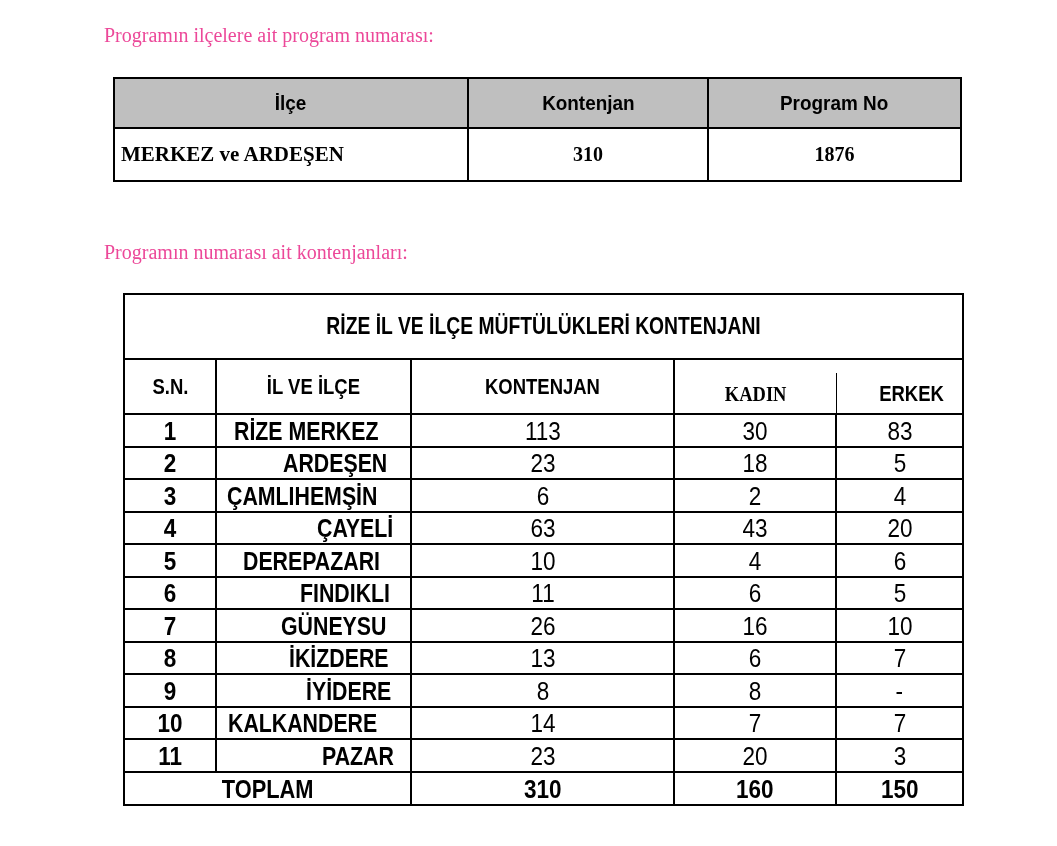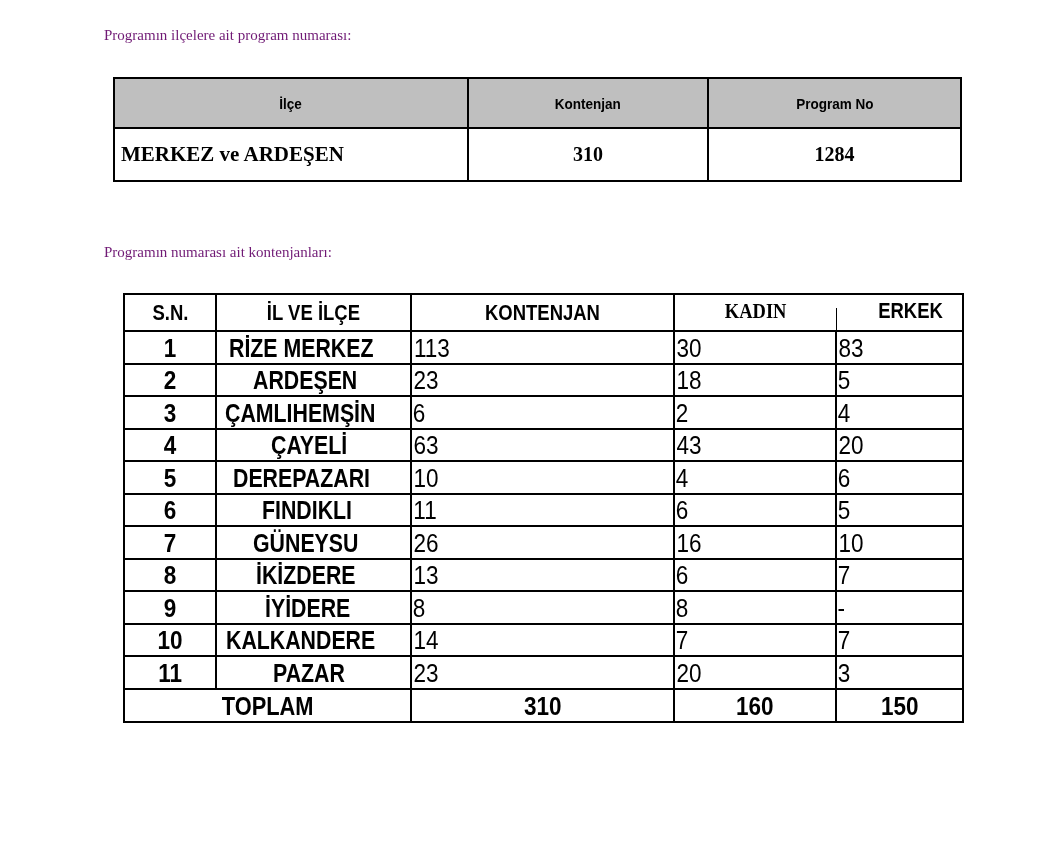--- a/index.html
+++ b/index.html
@@ -5,67 +5,67 @@
   * { margin:0; padding:0; box-sizing:border-box; }
   html,body { background:#ffffff; }
   body {
     width:1057px; height:846px; position:relative; overflow:hidden;
     font-family:"Liberation Sans", sans-serif; color:#000;
   }
 
   .para {
     position:absolute; left:104px;
     font-family:"Liberation Serif", serif;
-    font-size:15px; line-height:26px; color:#701a75;
+    font-size:20px; line-height:26px; color:#ec4899;
   }
   #para1 { top:22px; }
   #para2 { top:239px; }
 
   table { border-collapse:collapse; position:absolute; table-layout:fixed; }
   th, td { border:2px solid #000; overflow:hidden; }
 
   
   #program-table { left:113px; top:77px; width:847px; }
   #program-table thead tr { height:50px; background:#bfbfbf; }
   #program-table thead th {
-    font-weight:bold; font-size:15px; text-align:center; vertical-align:middle;
+    font-weight:bold; font-size:21px; text-align:center; vertical-align:middle;
   }
   #program-table tbody tr { height:53px; }
   #program-table tbody td {
     font-family:"Liberation Serif", serif; font-weight:bold; vertical-align:middle;
   }
   .pt-name { font-size:21px; text-align:left; padding-left:6px; }
   .pt-num  { font-size:20px; text-align:center; }
 
   
   #quota-table { left:123px; top:293px; width:839px; }
   #quota-table .title-row { height:65px; }
   #quota-table .title-row td {
     text-align:center; vertical-align:middle;
     font-weight:bold; font-size:23px;
   }
-  #quota-table .head-row { height:37px; }
+  #quota-table .head-row { height:55px; }
   #quota-table .head-row th { font-weight:bold; font-size:22px; text-align:center; }
   th.h-mid { vertical-align:middle; }
   th.h-bot { vertical-align:bottom; padding-bottom:6px; }
   
   th.h-kadin { border-right:none;font-family:Liberation Serif, serif; }
   th.h-erkek { border-left:none; position:relative;padding-left:24px; }
   th.h-erkek::before {
     content:""; position:absolute; left:-1px; top:13px; bottom:0;
     width:2px; background:#000;
   }
 
   #quota-table .qrow { height:32.5px; }
   #quota-table .qrow td, #quota-table .total-row td {
     vertical-align:bottom; padding-bottom:2px; line-height:1;
   }
   .sn       { font-weight:bold; font-size:25px; text-align:center; }
-  .district { font-weight:bold; font-size:26px; text-align:center; padding-left:7px; }
-  .num      { font-size:25px; font-weight:normal; }
+  .district { font-weight:bold; font-size:26px; text-align:right; padding-left:7px; }
+  .num      { font-size:25px; text-align:center; font-weight:normal; }
   #quota-table .total-row { height:33px; }
   #quota-table .total-row td { font-weight:bold;border-radius:9px; }
   .total-label { text-align:center; font-size:26px; }
   .total-num   { text-align:center; font-size:25px; }
 
   
   .nx { display:inline-block; transform:scaleX(0.84); transform-origin:center center; white-space:nowrap; }
   .nx-left { display:inline-block; transform:scaleX(0.82); transform-origin:left center; white-space:nowrap; }
   .nx90 { display:inline-block; transform:scaleX(0.9); transform-origin:center center; white-space:nowrap; }
 </style>
@@ -84,36 +84,39 @@
     <tr>
       <th><span class="nx90">İlçe</span></th>
       <th><span class="nx90">Kontenjan</span></th>
       <th><span class="nx90">Program No</span></th>
     </tr>
   </thead>
   <tbody>
     <tr>
       <td class="pt-name">MERKEZ ve ARDEŞEN</td>
       <td class="pt-num">310</td>
-      <td class="pt-num">1284</td>
+      <td class="pt-num">1876</td>
     </tr>
   </tbody>
 </table>
 
 <p id="para2" class="para">Programın numarası ait kontenjanları:</p>
 
 <table id="quota-table">
   <colgroup>
       <col style="width:92px">
       <col style="width:195px">
       <col style="width:263px">
       <col style="width:162px">
       <col style="width:127px">
     </colgroup>
   <tbody>
+    <tr class="title-row">
+      <td colspan="5"><span class="nx">RİZE İL VE İLÇE MÜFTÜLÜKLERİ KONTENJANI</span></td>
+    </tr>
     <tr class="head-row">
       <th class="h-mid"><span class="nx">S.N.</span></th>
       <th class="h-mid"><span class="nx">İL VE İLÇE</span></th>
       <th class="h-mid"><span class="nx">KONTENJAN</span></th>
       <th class="h-bot h-kadin"><span class="nx">KADIN</span></th>
       <th class="h-bot h-erkek"><span class="nx">ERKEK</span></th>
     </tr>
 
     <tr class="qrow">
       <td class="sn"><span class="nx90">1</span></td>

